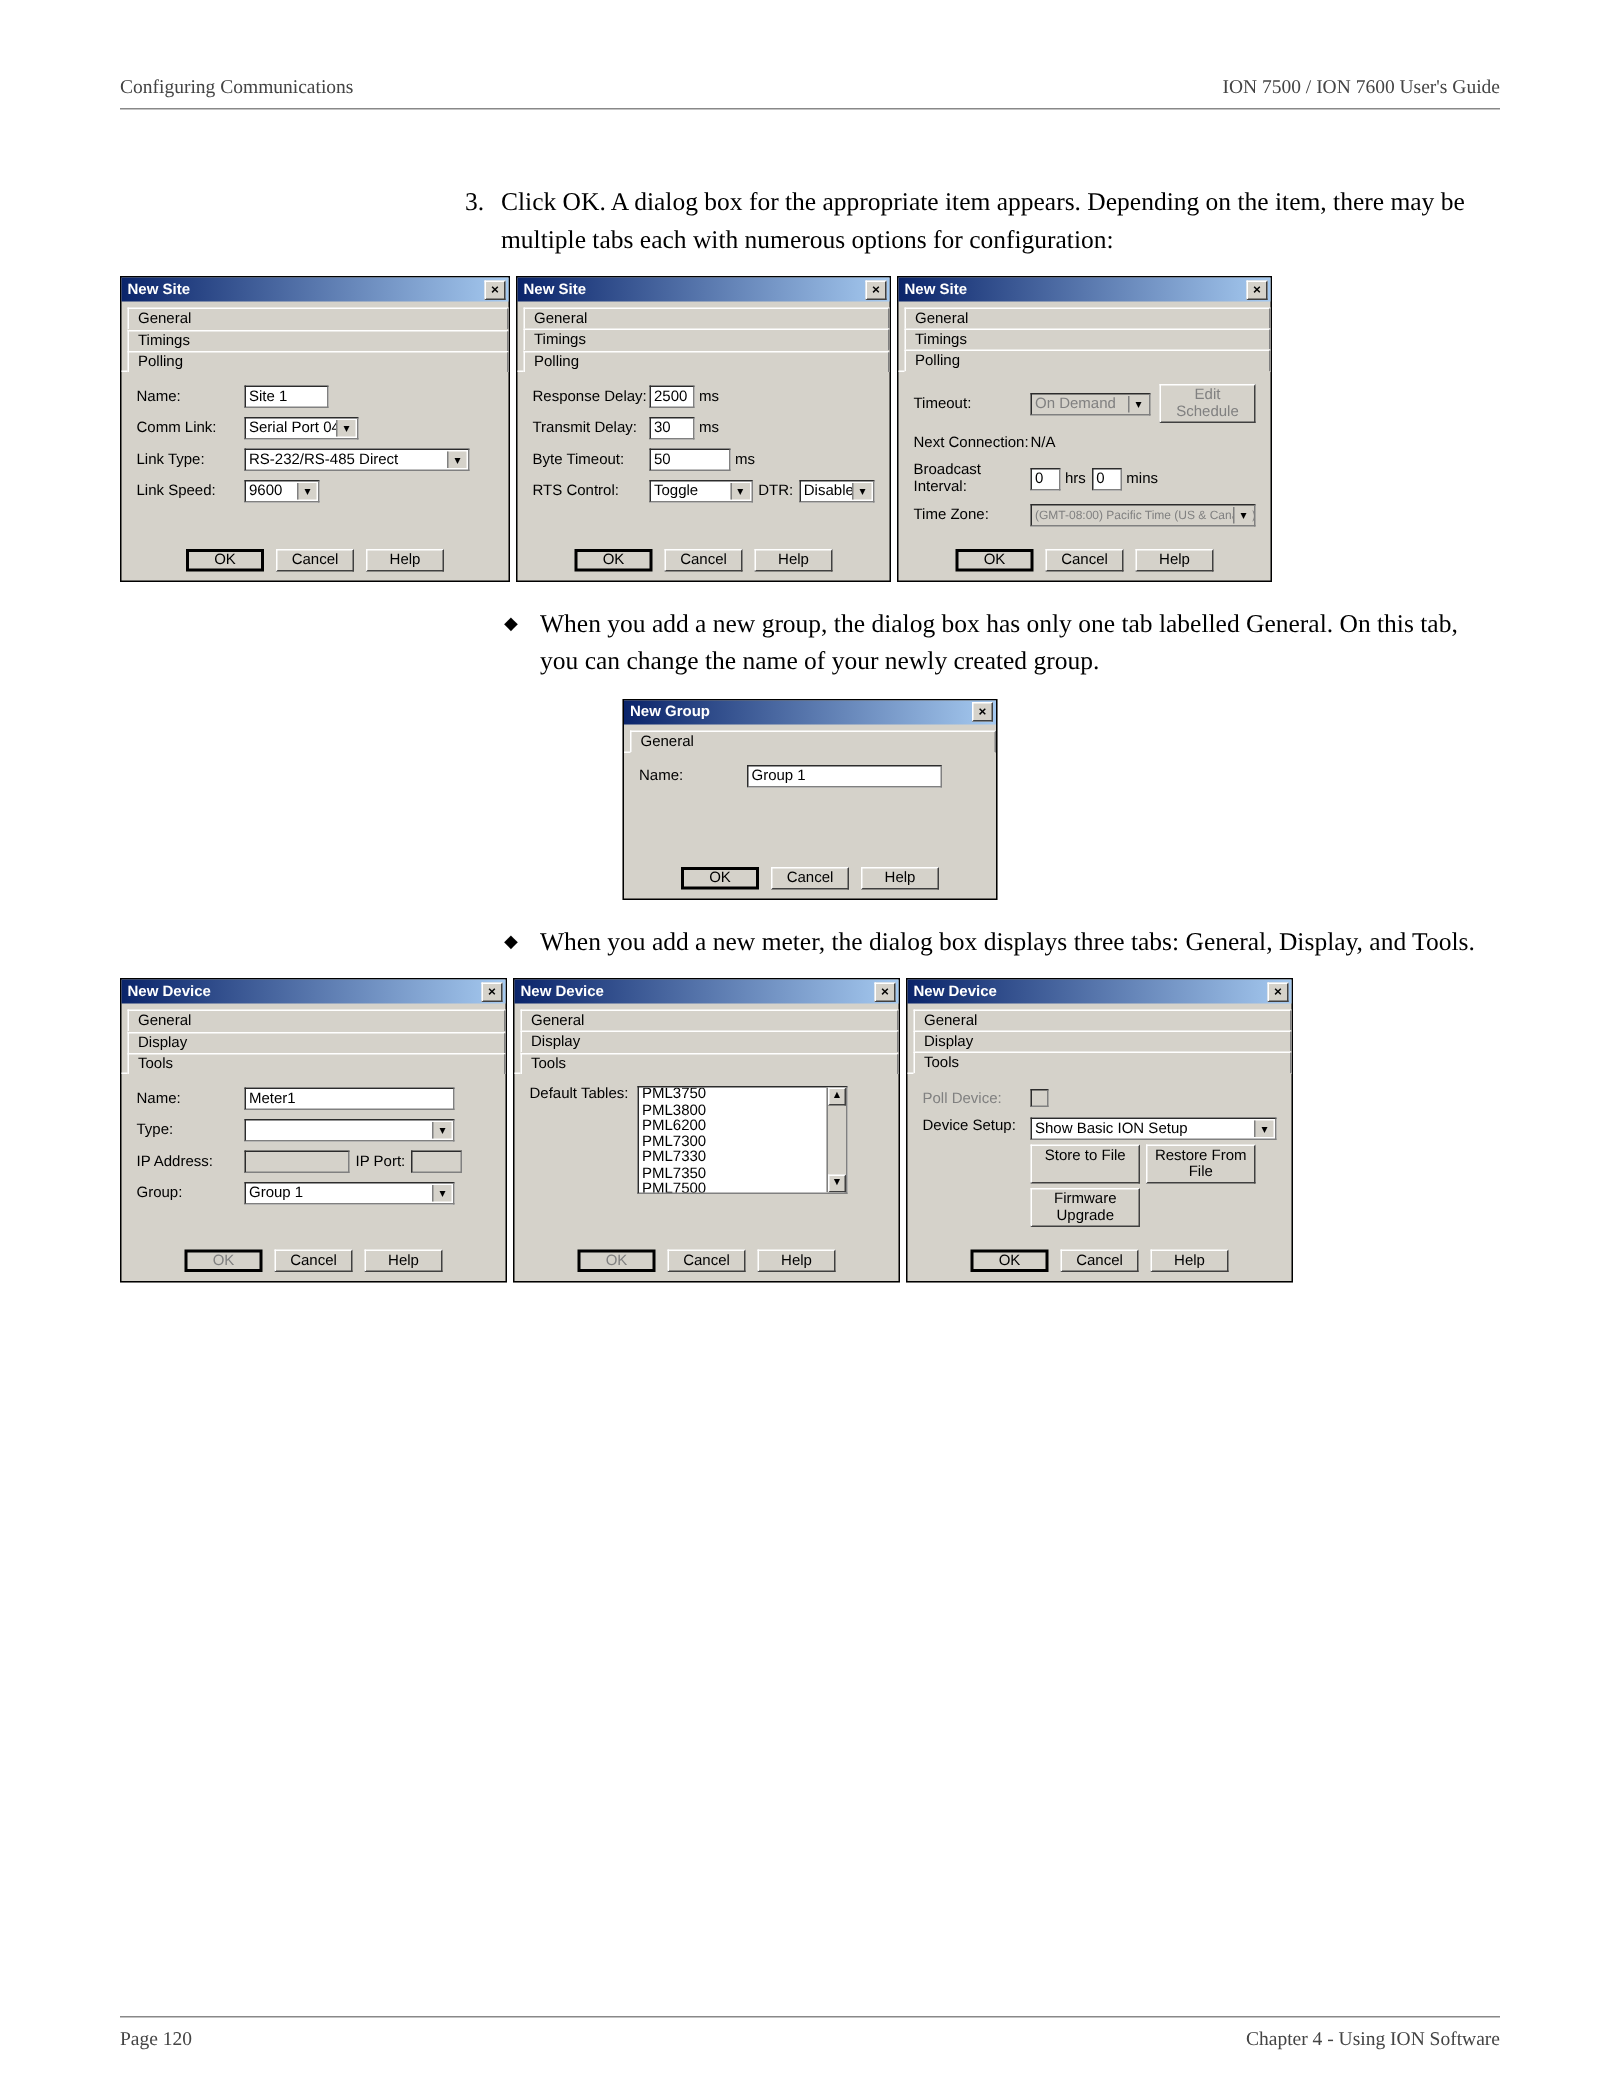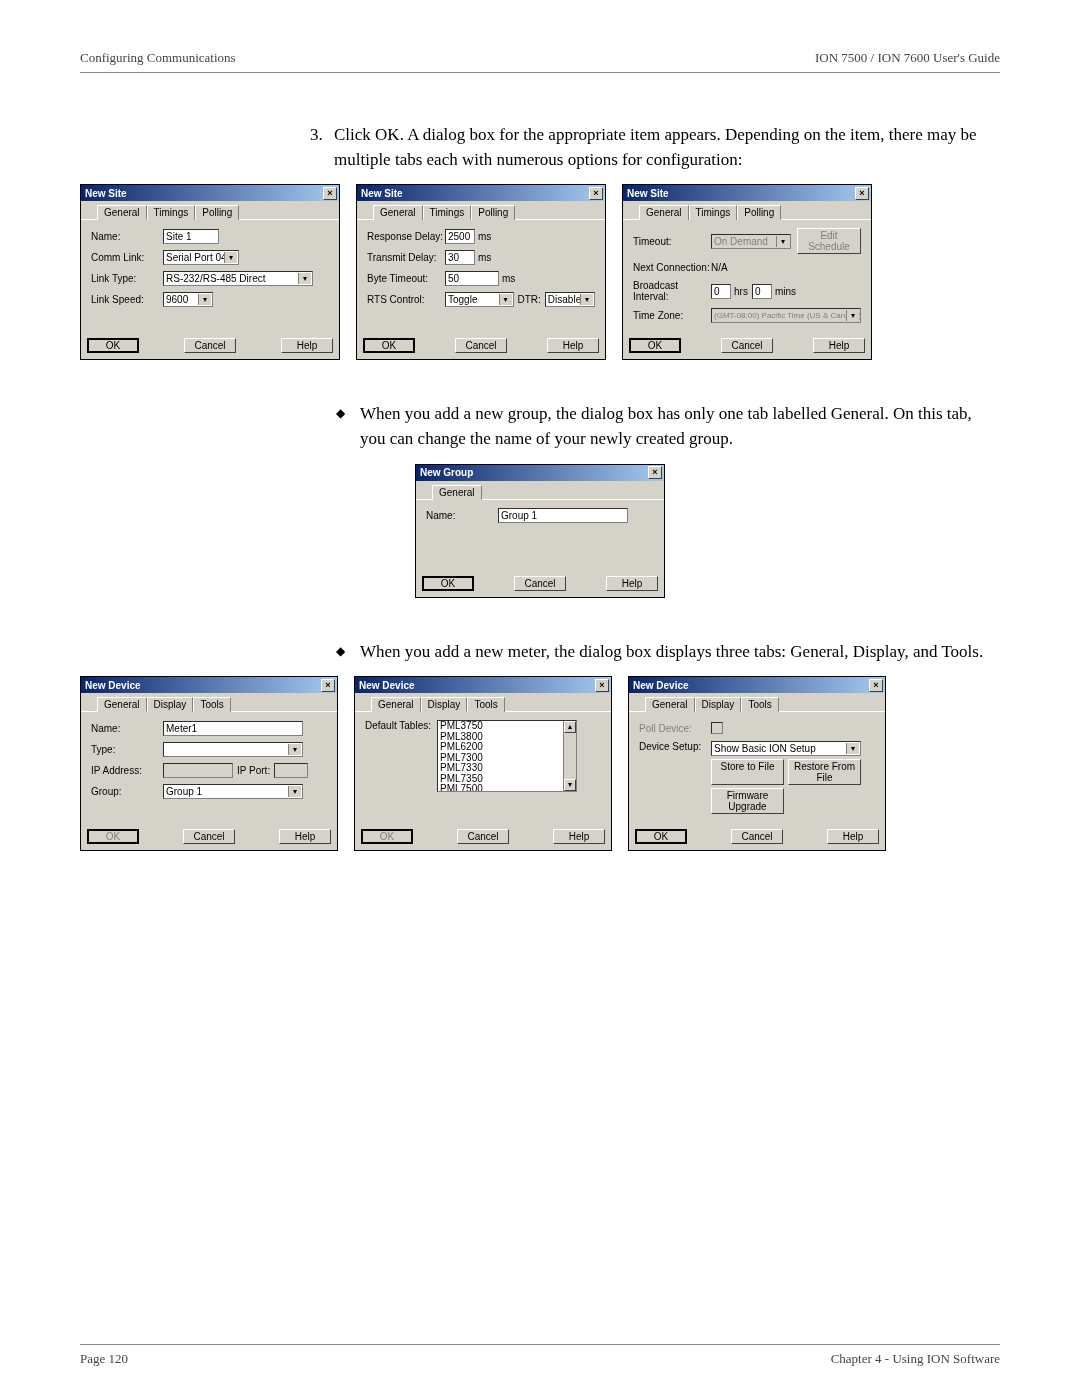--- a/index.html
+++ b/index.html
@@ -7,42 +7,42 @@
   .page { padding: 50px 80px 50px 80px; position: relative; min-height: 1397px; }
   .header-row { display: flex; justify-content: space-between; font-size: 13px; color: #444; padding-bottom: 6px; border-bottom: 1px solid #888; margin-bottom: 50px; }
   .footer-row { display: flex; justify-content: space-between; font-size: 13px; color: #444; padding-top: 6px; border-top: 1px solid #888; position: absolute; bottom: 30px; left: 80px; right: 80px; }
   .body-text { font-size: 17px; line-height: 1.45; }
   .step { margin-left: 230px; margin-bottom: 12px; display: flex; }
   .step-num { width: 24px; flex-shrink: 0; }
   .bullet { margin-left: 256px; margin-bottom: 12px; display: flex; }
   .bullet::before { content: "◆"; width: 24px; flex-shrink: 0; font-size: 12px; padding-top: 3px; }
 
   
-  .dialog-row { display: flex; gap: 16px; margin: 12px 0 42px 0; justify-content: flex-start; }
+  .dialog-row { display: flex; gap: 4px; margin: 12px 0 16px 0; justify-content: flex-start; }
   .dialog-row.center { justify-content: center; }
   .dialog { background: #d5d2ca; border: 1px solid #000; font-family: Tahoma, Arial, sans-serif; font-size: 10px; display: flex; flex-direction: column; }
   .dialog.w1 { width: 260px; }
   .dialog.w2 { width: 250px; }
   .dialog.w3 { width: 250px; }
   .dialog.wg { width: 250px; }
   .dialog.wd { width: 258px; }
   .titlebar { background: linear-gradient(to right, #0a246a, #a6caf0); color: #fff; display: flex; justify-content: space-between; align-items: center; padding: 1px 2px 1px 4px; font-size: 10px; font-weight: bold; height: 16px; }
   .closebox { background: #d5d2ca; color: #000; width: 14px; height: 13px; border: 1px solid #fff; border-right-color: #404040; border-bottom-color: #404040; display: flex; align-items: center; justify-content: center; font-size: 9px; font-weight: bold; line-height: 1; }
-  .tabs { display: flex; margin-top: 3px; padding-left: 16px; border-bottom: 1px solid #fff; }
+  .tabs { display: flex; margin-top: 3px; padding-left: 4px; border-bottom: 1px solid #fff; flex-direction: column; }
   .tab { background: #d5d2ca; border: 1px solid #fff; border-right-color: #808080; border-bottom: none; padding: 1px 6px; font-size: 10px; margin-right: 0px; position: relative; top: 1px; }
   .tab.active { background: #d5d2ca; z-index: 2; border-bottom: 1px solid #d5d2ca; }
   .form-area { padding: 8px 10px 6px 10px; flex: 1; min-height: 86px; }
   .form-row { display: flex; align-items: center; margin-bottom: 5px; min-height: 16px; }
   .form-label { width: 72px; font-size: 10px; flex-shrink: 0; }
   .form-label.narrow { width: 78px; }
   .input { background: #fff; border: 1px inset #808080; height: 15px; padding: 0 2px; font-size: 10px; display: flex; align-items: center; overflow: hidden; white-space: nowrap; }
   .input.disabled { background: #d5d2ca; color: #808080; }
   .select { position: relative; }
   .select::after { content: "▾"; position: absolute; right: 1px; top: 1px; bottom: 1px; width: 12px; background: #d5d2ca; border-left: 1px solid #808080; display: flex; align-items: center; justify-content: center; font-size: 8px; color: #000; }
-  .button-row { display: flex; justify-content: space-between; gap: 8px; padding: 4px 6px 6px 6px; }
+  .button-row { display: flex; justify-content: center; gap: 8px; padding: 4px 6px 6px 6px; }
   .btn { background: #d5d2ca; border: 1px solid #fff; border-right-color: #404040; border-bottom-color: #404040; padding: 1px 0; font-size: 10px; width: 52px; text-align: center; }
   .btn.default { border: 2px solid #000; padding: 0; }
   .btn.disabled { color: #808080; }
   .unit { font-size: 10px; margin-left: 3px; }
   .checkbox { width: 12px; height: 12px; background: #fff; border: 1px inset #808080; display: inline-block; }
   .checkbox.disabled { background: #d5d2ca; }
   .listbox { background: #fff; border: 1px inset #808080; height: 72px; width: 140px; font-size: 10px; overflow: hidden; position: relative; }
   .listbox-item { padding: 0 2px; line-height: 1.05; white-space: nowrap; }
   .list-scroll { position: absolute; right: 0; top: 0; bottom: 0; width: 13px; background: #d5d2ca; border-left: 1px solid #808080; display: flex; flex-direction: column; justify-content: space-between; }
   .scroll-arrow { height: 12px; border: 1px solid #fff; border-right-color: #404040; border-bottom-color: #404040; font-size: 7px; text-align: center; line-height: 10px; }
@@ -301,21 +301,21 @@
         <div class="tab active">Tools</div>
       </div>
       <div class="form-area" style="min-height:80px">
         <div class="form-row">
           <span class="form-label" style="color:#808080">Poll Device:</span>
           <span class="checkbox disabled"></span>
         </div>
         <div class="form-row" style="align-items:flex-start">
           <span class="form-label">Device Setup:</span>
           <div style="flex:1">
-            <span class="input select" style="width:150px;display:flex;margin-bottom:3px">Show Basic ION Setup</span>
+            <span class="input select" style="width:164px;display:flex;margin-bottom:3px">Show Basic ION Setup</span>
             <div style="display:flex;gap:4px;margin-bottom:3px">
               <span class="wide-btn" style="width:73px">Store to File</span>
               <span class="wide-btn" style="width:73px">Restore From File</span>
             </div>
             <span class="wide-btn" style="width:73px;display:inline-block">Firmware Upgrade</span>
           </div>
         </div>
       </div>
       <div class="button-row">
         <span class="btn default">OK</span>

